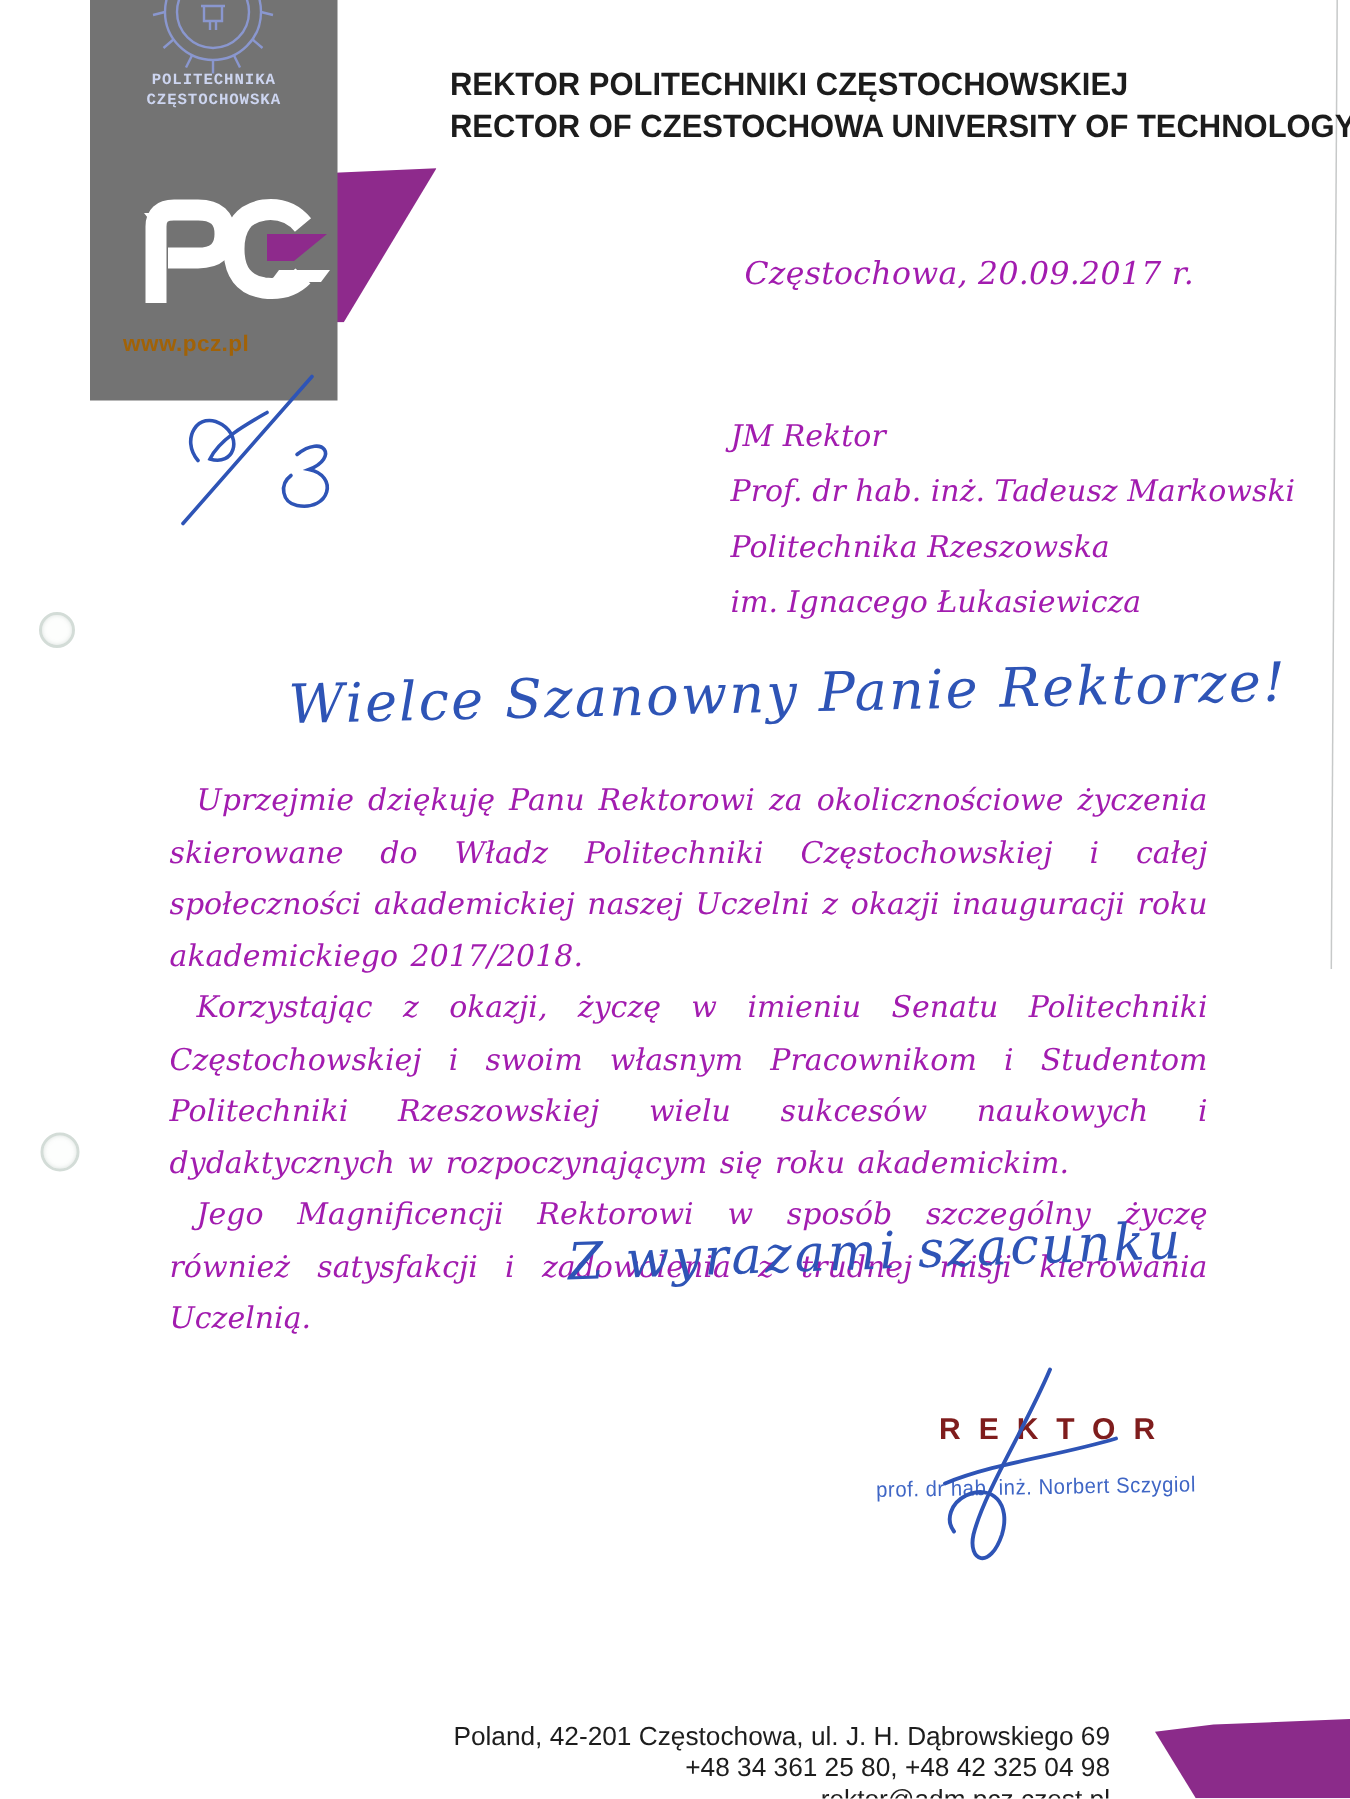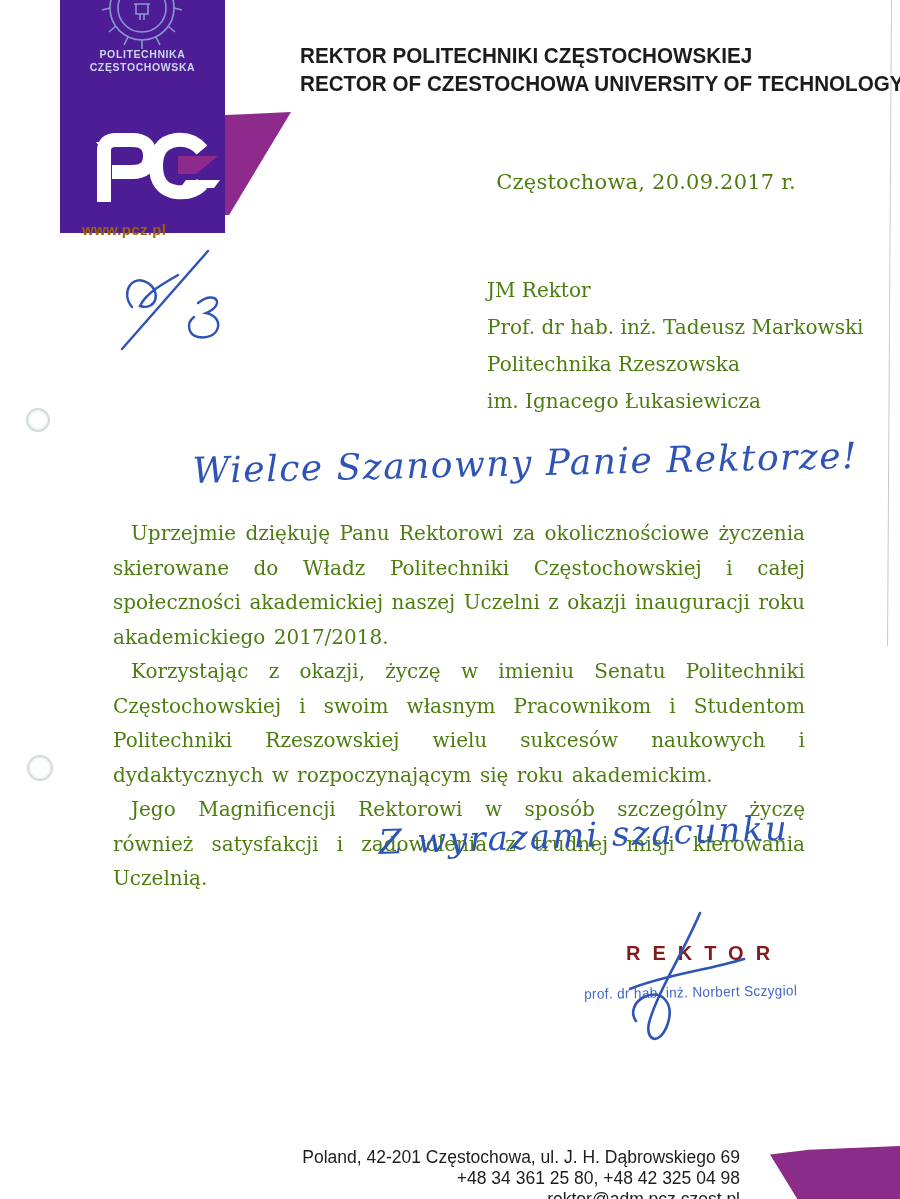--- a/index.html
+++ b/index.html
@@ -13,23 +13,24 @@
   }
   .abs { position: absolute; }
 
   
   .magenta-wing {
     left: 219px; top: 110px; width: 72px; height: 105px;
     background: #8e2a8c;
     clip-path: polygon(0 5%, 100% 2%, 14% 100%, 0 100%);
   }
   .navy-block {
-    left: 60px; top: 0; width: 165px; height: 233px;
-    background: #4c1d95;
+    left: 60px; top: 0; width: 165px; height: 267px;
+    background: #737373;
     overflow: hidden;
+    font-family: Liberation Mono, monospace;
   }
   .seal-svg { position: absolute; left: 0; top: 0; }
   .org-lines {
     position: absolute; left: 0; top: 48px; width: 100%;
     text-align: center; color: #cdd5f0;
     font-size: 10.5px; font-weight: bold; letter-spacing: 0.6px;
     line-height: 13px;
   }
   .org-lines .en { margin-top: 10px; }
   .pcz-mark { position: absolute; left: 14px; top: 118px; }
@@ -40,21 +41,21 @@
 
   
   .header-block {
     left: 300px; top: 42px; width: 560px;
     color: #1c1c1c; font-size: 21.5px; font-weight: 600; line-height: 28px;
     transform: scaleX(0.96); transform-origin: left top;
     white-space: nowrap;
   }
 
   
-  .cal { font-family: "DejaVu Serif", serif; color: #4d7c0f; }
+  .cal { font-family: "DejaVu Serif", serif; font-style: italic; color: #a21caf; }
 
   .dateline {
     right: 104px; top: 170px;
     font-size: 21px; letter-spacing: 0.2px;
   }
   .addressee {
     left: 487px; top: 272px;
     font-size: 20px; line-height: 37px; white-space: nowrap;
   }
 

